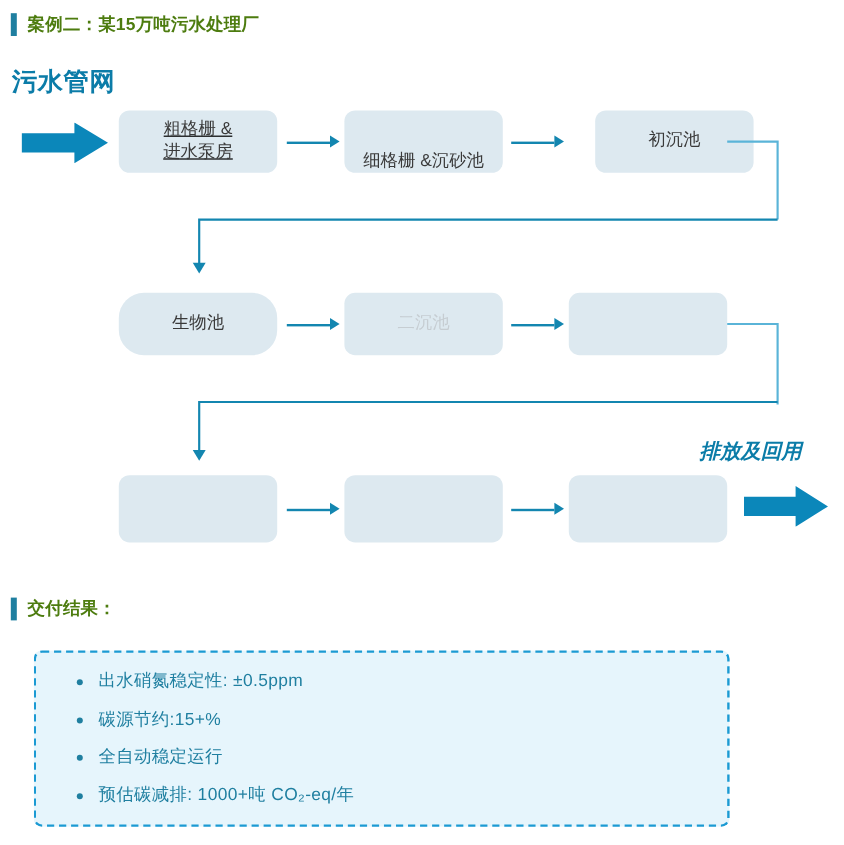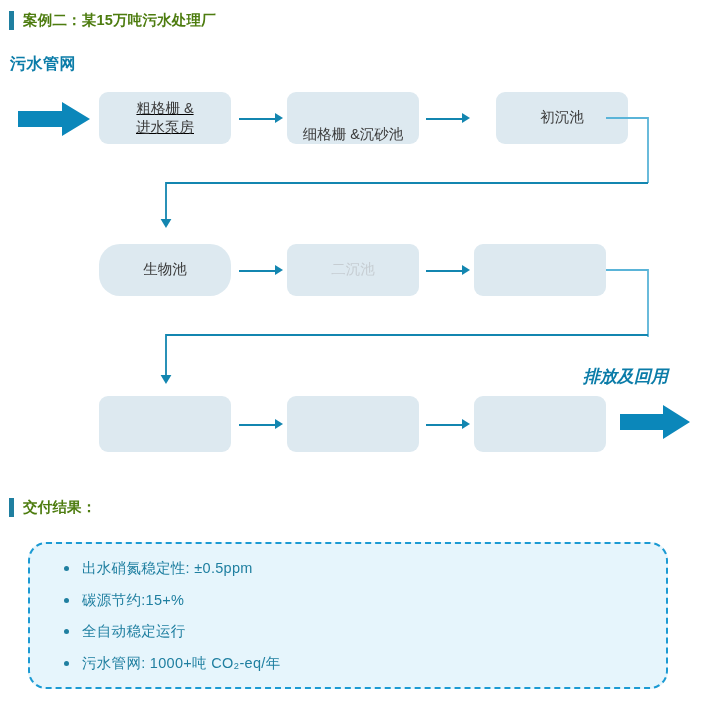--- a/index.html
+++ b/index.html
@@ -20,21 +20,21 @@
   }
   .section-head .txt{
     font-size:14.5px;font-weight:bold;color:#4d7c0f;letter-spacing:.2px;white-space:nowrap;
   }
 
   #head-case{left:9px;top:11px;}
   #head-deliver{left:9px;top:498px;}
 
   .sub-title{
     position:absolute;left:10px;top:54px;
-    font-size:16px;font-weight:bold;color:#0b7ca8;letter-spacing:.5px;white-space:nowrap;
+    font-size:21px;font-weight:bold;color:#0b7ca8;letter-spacing:.5px;white-space:nowrap;
   }
 
   
   .fbox{
     position:absolute;
     width:132px;height:52px;
     background:#dde9f0;
     border-radius:9px;
     display:flex;align-items:center;justify-content:center;
     text-align:center;
@@ -68,24 +68,24 @@
   .elbow svg{display:block;overflow:visible;}
 
   .outlabel{
     position:absolute;
     font-size:17px;font-weight:bold;color:#0b7ca8;white-space:nowrap;
   }
 
   
   .results{
     position:absolute;left:28px;top:542px;
-    width:640px;height:147px;
+    width:580px;height:147px;
     background:#e6f5fc;
     border:2px dashed #1b9ad3;
-    border-radius:18px;
+    border-radius:7px;
     box-sizing:border-box;
   }
   .results ul{
     list-style:none;margin:0;padding:17px 0 0 32px;
   }
   .results li{
     position:relative;
     font-size:14.5px;color:#1f7fa0;
     line-height:1.0;
     margin-bottom:17px;
@@ -220,18 +220,18 @@
       <li>
         <span class="dot"></span>
         <span>碳源节约:15+%</span>
       </li>
       <li>
         <span class="dot"></span>
         <span>全自动稳定运行</span>
       </li>
       <li>
         <span class="dot"></span>
-        <span>污水管网: 1000+吨 CO₂-eq/年</span>
+        <span>预估碳减排: 1000+吨 CO₂-eq/年</span>
       </li>
     </ul>
   </div>
 
 </div>
 
 </body></html>

